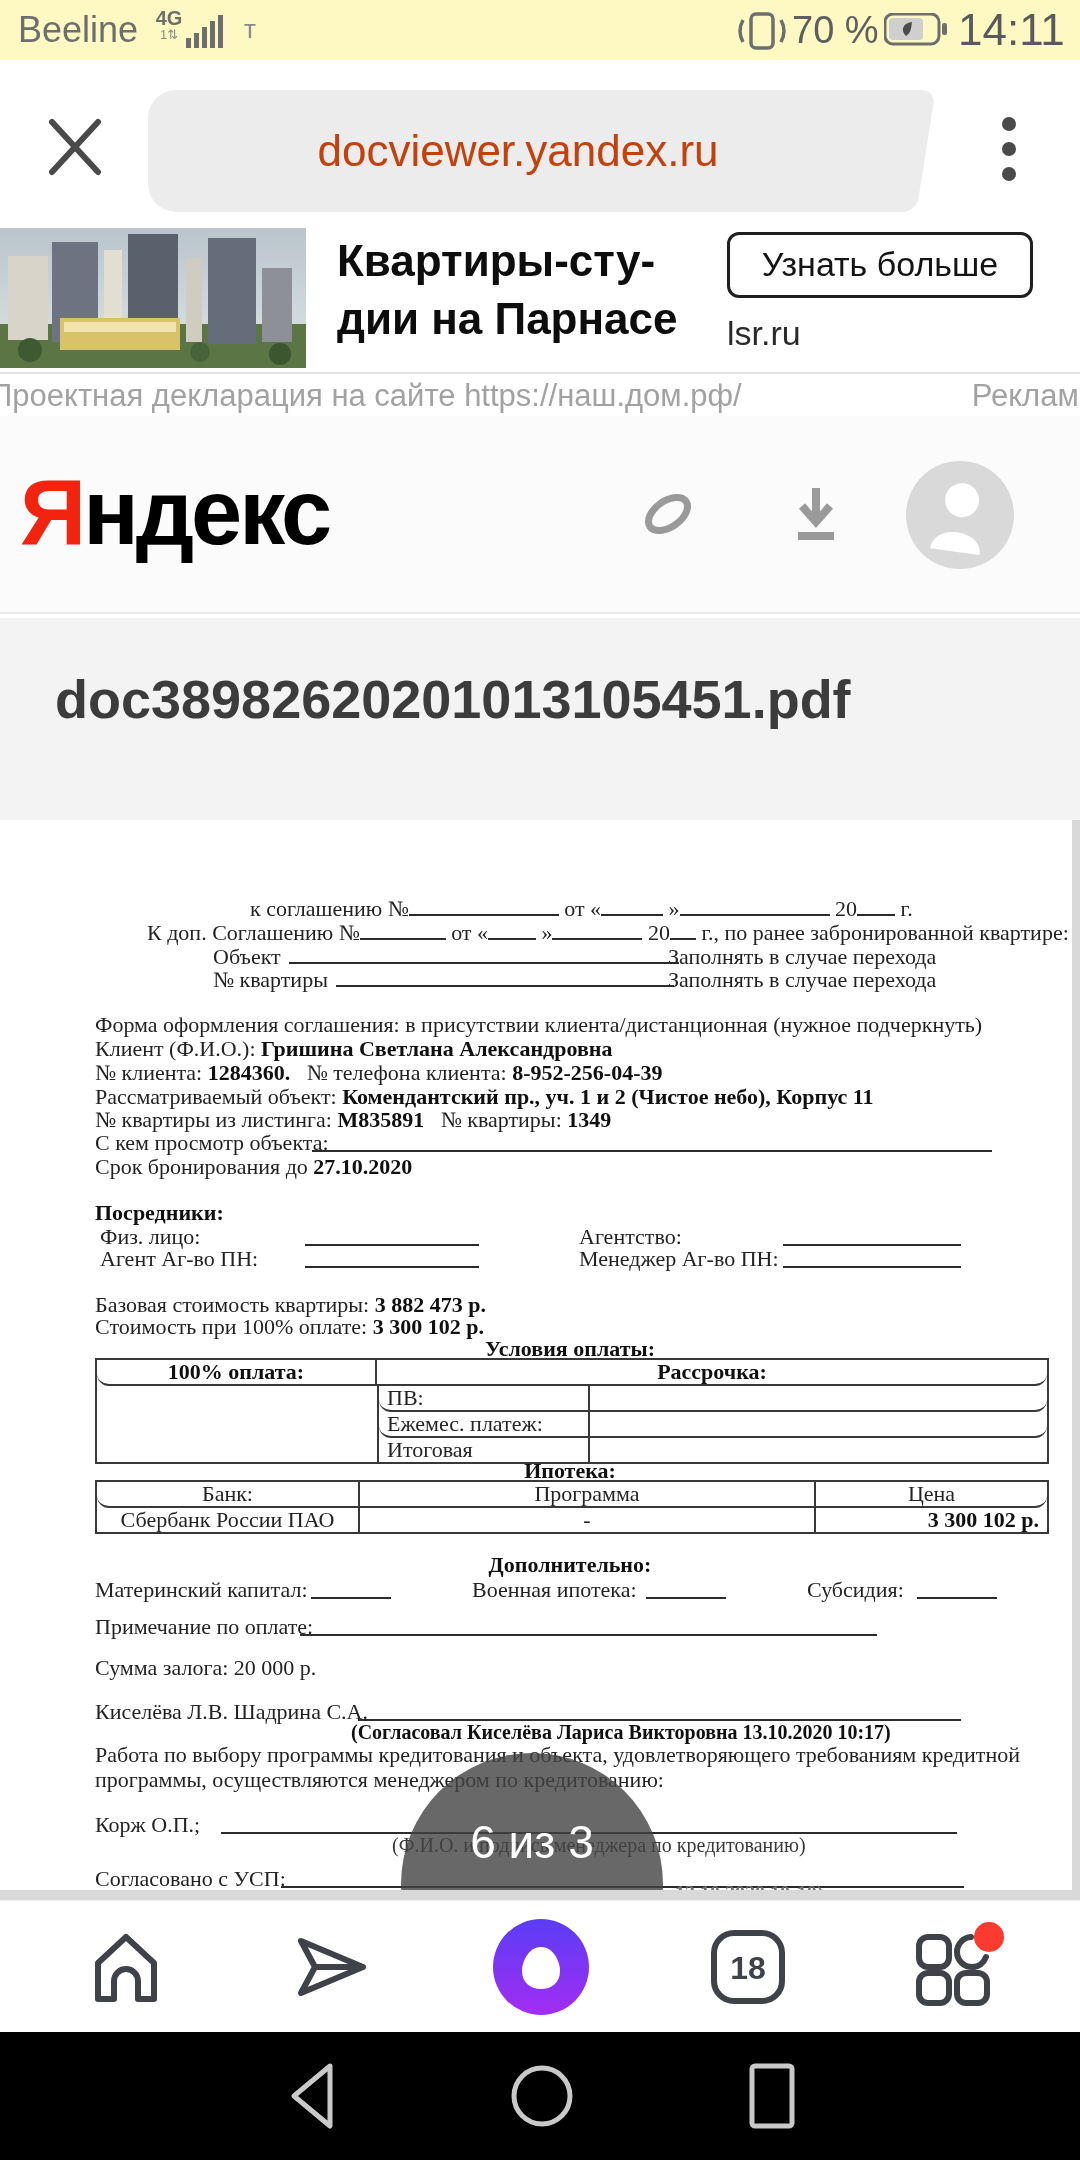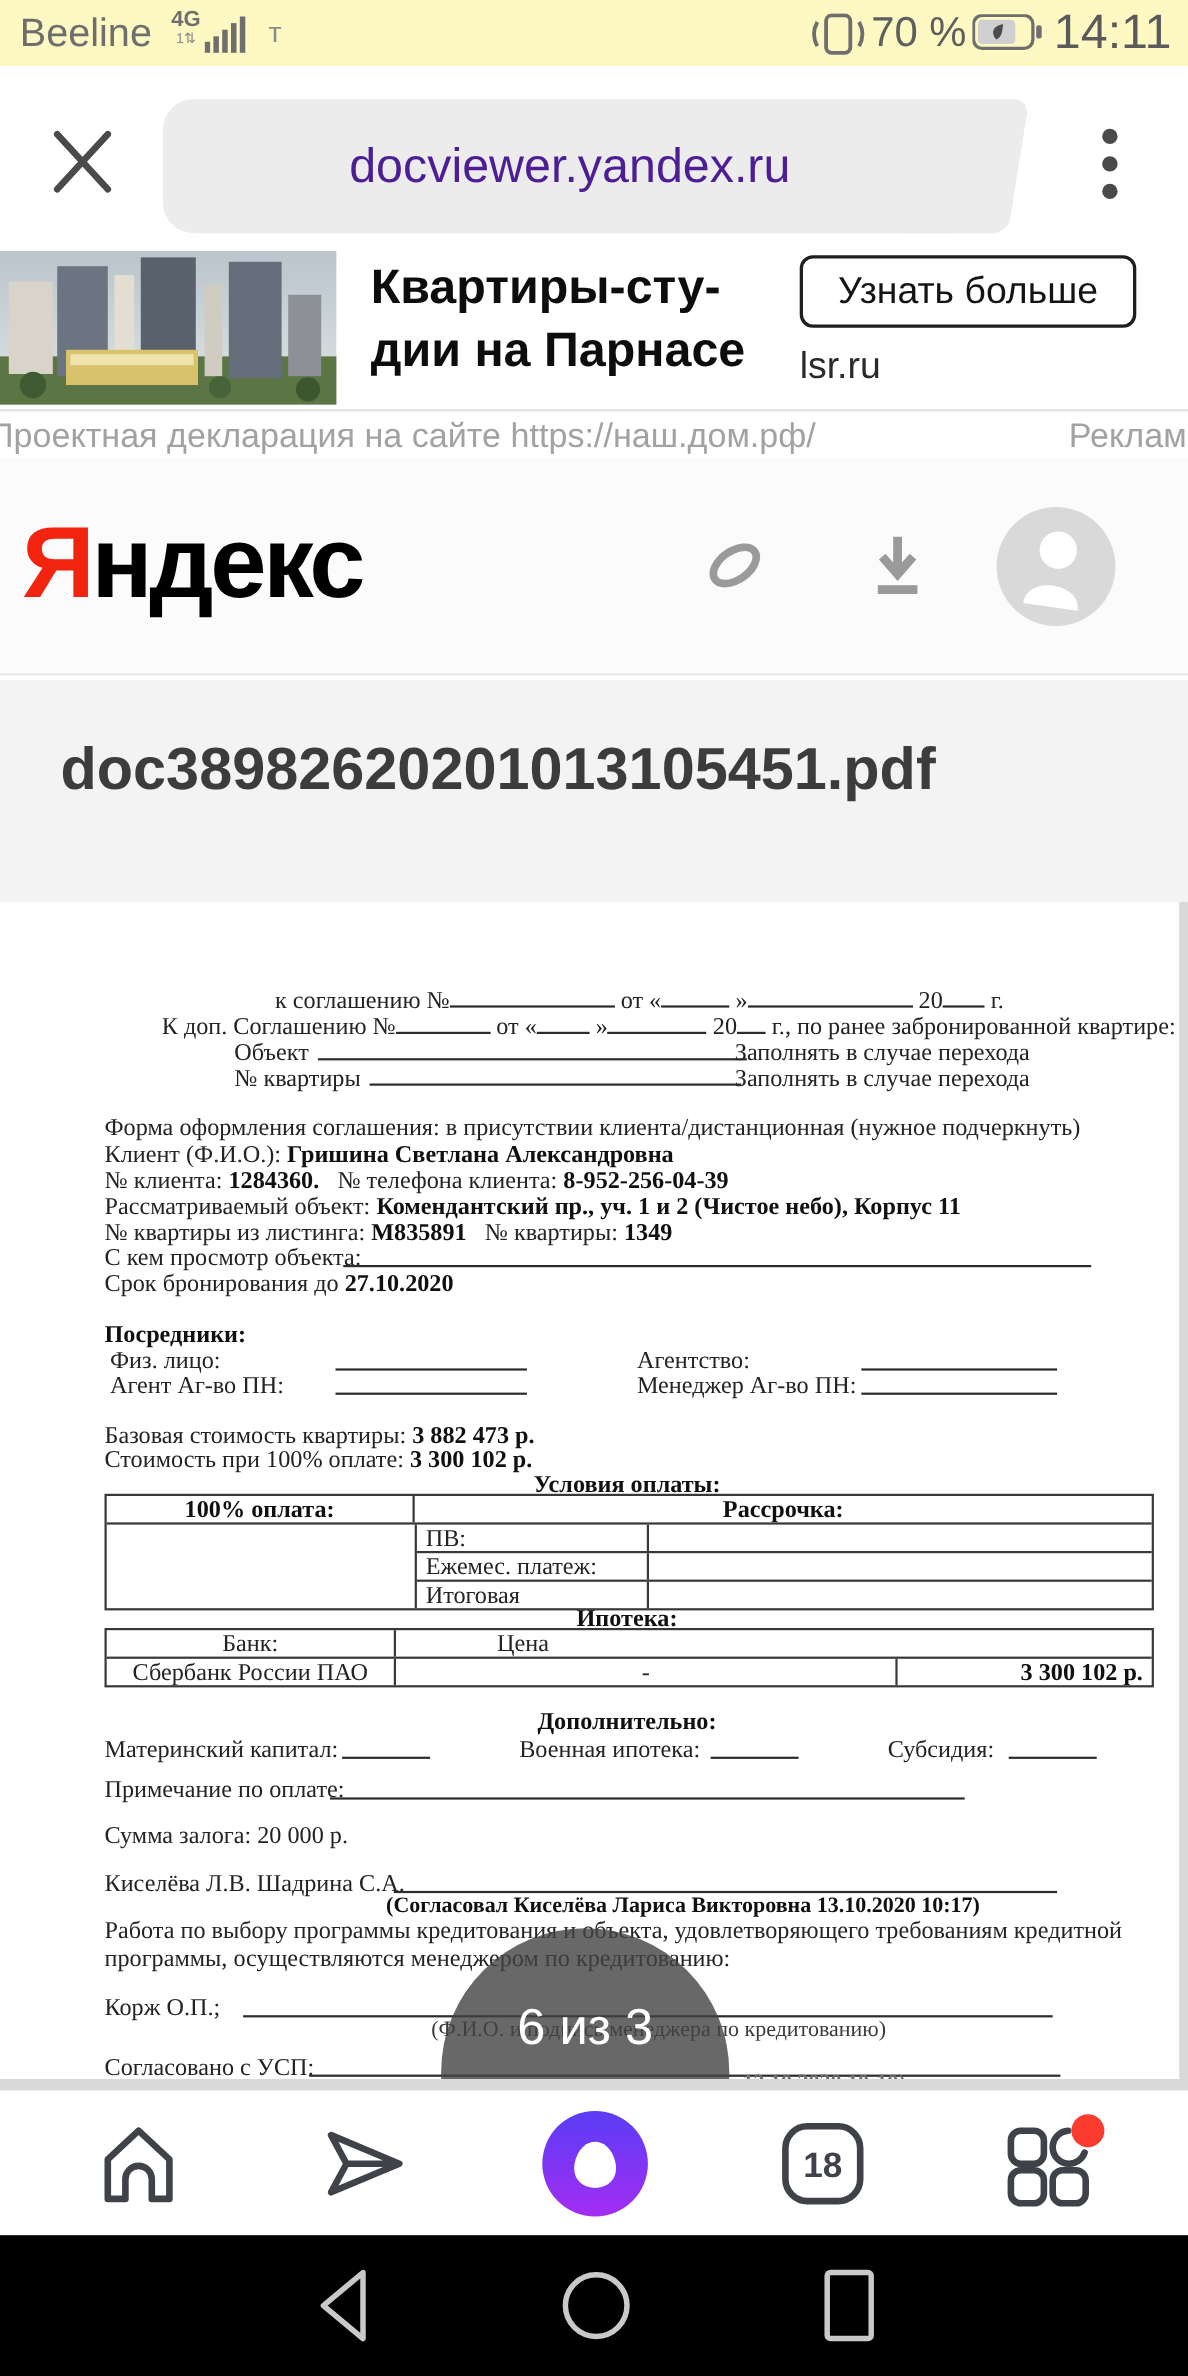--- a/index.html
+++ b/index.html
@@ -6,21 +6,21 @@
   #screen{position:relative;width:1080px;height:2160px;background:#fff;overflow:hidden;
           font-family:"Liberation Sans",sans-serif;-webkit-font-smoothing:antialiased;}
   .abs{position:absolute;}
   
   #statusbar{top:0;left:0;width:1080px;height:60px;background:#fef9c3;}
   .st-text{color:#6e6e6e;font-size:36px;line-height:60px;}
   
   #urlrow{top:60px;left:0;width:1080px;height:166px;background:#fff;}
   .urlbox{position:absolute;left:148px;top:30px;width:716px;height:122px;background:#ececec;border-radius:28px 0 0 28px;}
   .urlbox-tail{position:absolute;left:830px;top:30px;width:96px;height:122px;background:#ececec;transform:skewX(-9deg);border-radius:0 14px 14px 0;}
-  .urltext{position:absolute;left:148px;top:30px;width:740px;height:122px;line-height:122px;text-align:center;font-size:44px;color:#4c1d95;}
+  .urltext{position:absolute;left:148px;top:30px;width:740px;height:122px;line-height:122px;text-align:center;font-size:44px;color:#c2410c;}
   
   #adrow{top:226px;left:0;width:1080px;height:146px;background:#fff;}
   .ad-headline{font-size:44px;line-height:57px;font-weight:bold;color:#0d0d0d;}
   .ad-btn{position:absolute;left:727px;top:6px;width:300px;height:60px;border:3px solid #1f1f1f;border-radius:12px;
           font-size:34px;color:#141414;text-align:center;line-height:58px;background:#fff;}
   .ad-domain{position:absolute;left:727px;top:88px;width:300px;text-align:left;font-size:34px;color:#2a2a2a;}
   #disclaimer{top:372px;left:0;width:1080px;height:44px;background:#fff;border-top:2px solid #e3e3e3;overflow:hidden;}
   .disc-text{position:absolute;left:-10px;top:4px;font-size:31px;color:#a2a2a2;white-space:nowrap;}
   .disc-ad{position:absolute;right:-16px;top:4px;font-size:31px;color:#a2a2a2;white-space:nowrap;}
   
@@ -37,21 +37,21 @@
   #page .b{font-weight:bold;color:#101010;}
   .line{position:absolute;white-space:nowrap;}
   .rule{position:absolute;height:0;border-bottom:2px solid #2c2c2c;}
   .irule{display:inline-block;border-bottom:2px solid #2c2c2c;height:14px;}
   .ctr{text-align:center;}
   
   .tbl{position:absolute;border:2px solid #383838;background:#fff;}
   .trow{display:flex;}
   .cell{box-sizing:border-box;padding:0 8px;line-height:24px;height:24px;overflow:hidden;}
   .br{border-right:2px solid #383838;}
-  .bb{border-bottom:2px solid #383838;}
+  .bb{border-bottom:2px solid #383838;border-radius:12px;}
   
   #bubble{position:absolute;left:401px;top:933px;width:262px;height:262px;border-radius:50%;
           background:rgba(66,66,66,0.80);}
   #bubble span{position:absolute;left:0;top:62px;width:262px;text-align:center;color:#fff;font-size:46px;
           font-family:"Liberation Sans",sans-serif;}
   
   #toolbar{top:1900px;left:0;width:1080px;height:132px;background:#fff;border-top:1px solid #ececec;}
   .tb-item{position:absolute;top:0;width:120px;height:132px;display:flex;align-items:center;justify-content:center;}
   
   #navbar{top:2032px;left:0;width:1080px;height:128px;background:#000;}
@@ -262,20 +262,21 @@
             </div>
           </div>
         </div>
       </div>
 
       <div class="line b ctr" style="left:95px;top:638px;width:950px;">Ипотека:</div>
 
       <div class="tbl" style="left:95px;top:660px;width:950px;">
         <div class="trow bb">
           <div class="cell br ctr" style="width:263px;">Банк:</div>
+          <div class="cell br ctr" style="flex:1;">Программа</div>
           <div class="cell ctr" style="width:231px;">Цена</div>
         </div>
         <div class="trow">
           <div class="cell br ctr" style="width:263px;">Сбербанк России ПАО</div>
           <div class="cell br ctr" style="flex:1;">-</div>
           <div class="cell b" style="width:231px;text-align:right;">3 300 102 р.</div>
         </div>
       </div>
 
       <div class="line b ctr" style="left:95px;top:732px;width:950px;">Дополнительно:</div>

